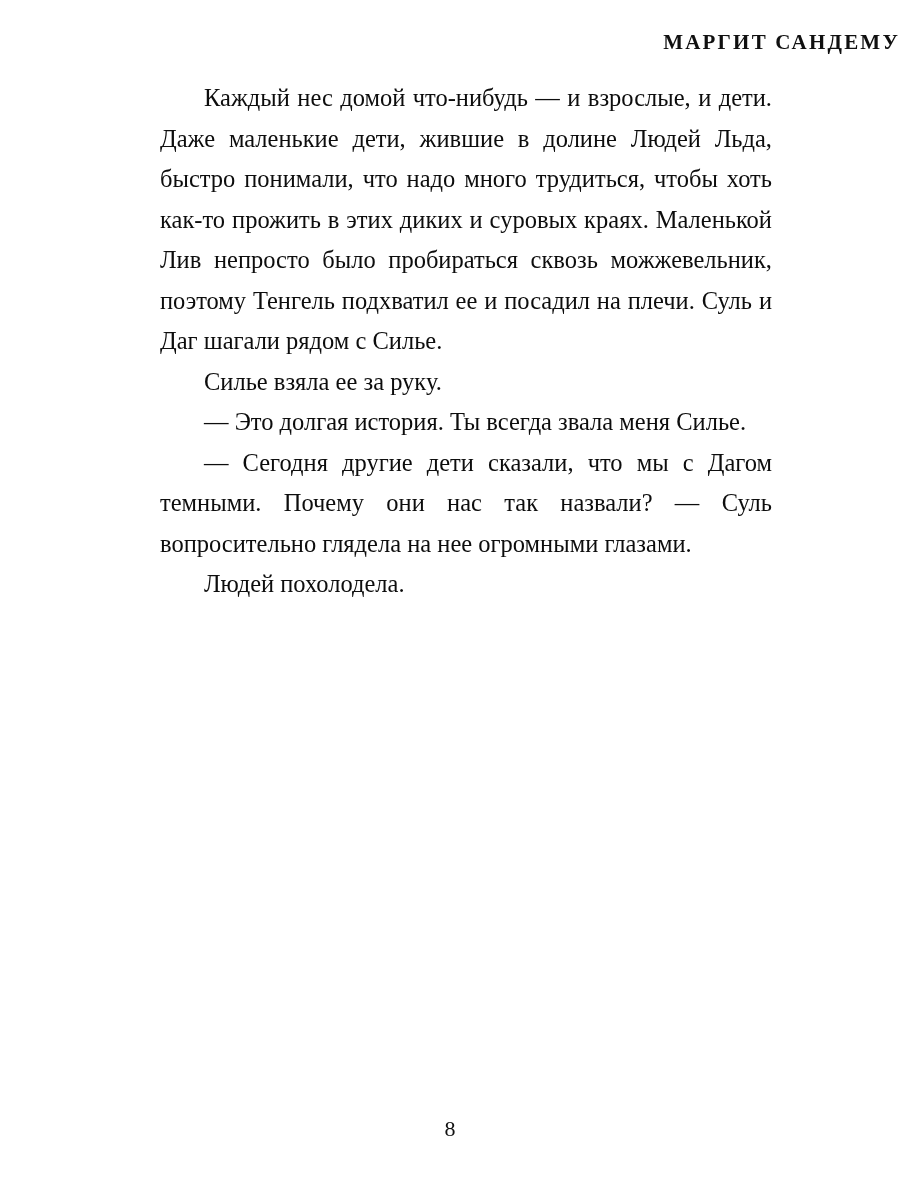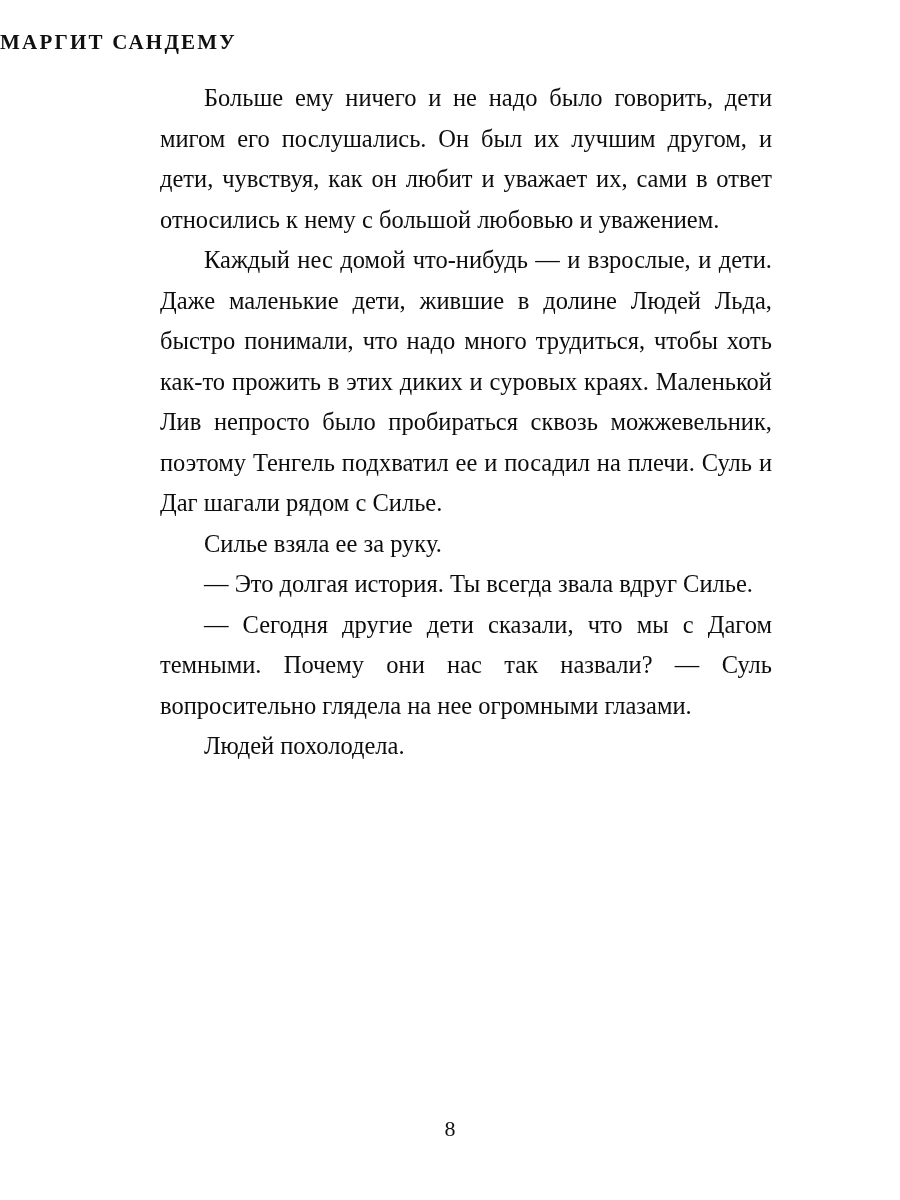--- a/index.html
+++ b/index.html
@@ -15,21 +15,21 @@
     overflow: hidden;
     font-family: "Liberation Serif", "DejaVu Serif", serif;
     color: #111111;
     box-sizing: border-box;
   }
   .running-head {
     position: absolute;
     top: 30px;
     left: 0;
     right: 0;
-    text-align: left;
+    text-align: right;
     font-size: 21px;
     letter-spacing: 2.2px;
     font-weight: 700;
     text-transform: uppercase;
     color: #101010;
   }
   .text-block {
     position: absolute;
     top: 78px;
     left: 160px;
@@ -58,23 +58,22 @@
   }
 </style>
 </head>
 <body>
 
 <div class="page">
 
   <div class="running-head">Маргит Сандему</div>
 
   <div class="text-block">
-    <p class="para last-line-left">Больше ему ничего и не надо было говорить, дети мигом его послушались. Он был их луч­шим другом, и дети, чувствуя, как он любит и уважает их, сами в ответ относились к нему с большой любовью и уважением.</p>
     <p class="para last-line-left">Каждый нес домой что-нибудь — и взрослые, и дети. Даже маленькие дети, жившие в долине Людей Льда, быстро понимали, что надо много трудиться, чтобы хоть как-то прожить в этих диких и суровых краях. Маленькой Лив непро­сто было пробираться сквозь можжевельник, поэтому Тенгель подхватил ее и посадил на пле­чи. Суль и Даг шагали рядом с Силье.</p>
     <p class="para last-line-left">Силье взяла ее за руку.</p>
-    <p class="para last-line-left">— Это долгая история. Ты всегда звала вдруг Силье.</p>
+    <p class="para last-line-left">— Это долгая история. Ты всегда звала меня Силье.</p>
     <p class="para last-line-left">— Сегодня другие дети сказали, что мы с Да­гом темными. Почему они нас так назвали? — Суль вопросительно глядела на нее огромными глазами.</p>
     <p class="para last-line-left">Людей похолодела.</p>
   </div>
 
   <div class="folio">8</div>
 
 </div>
 
 </body></html>

